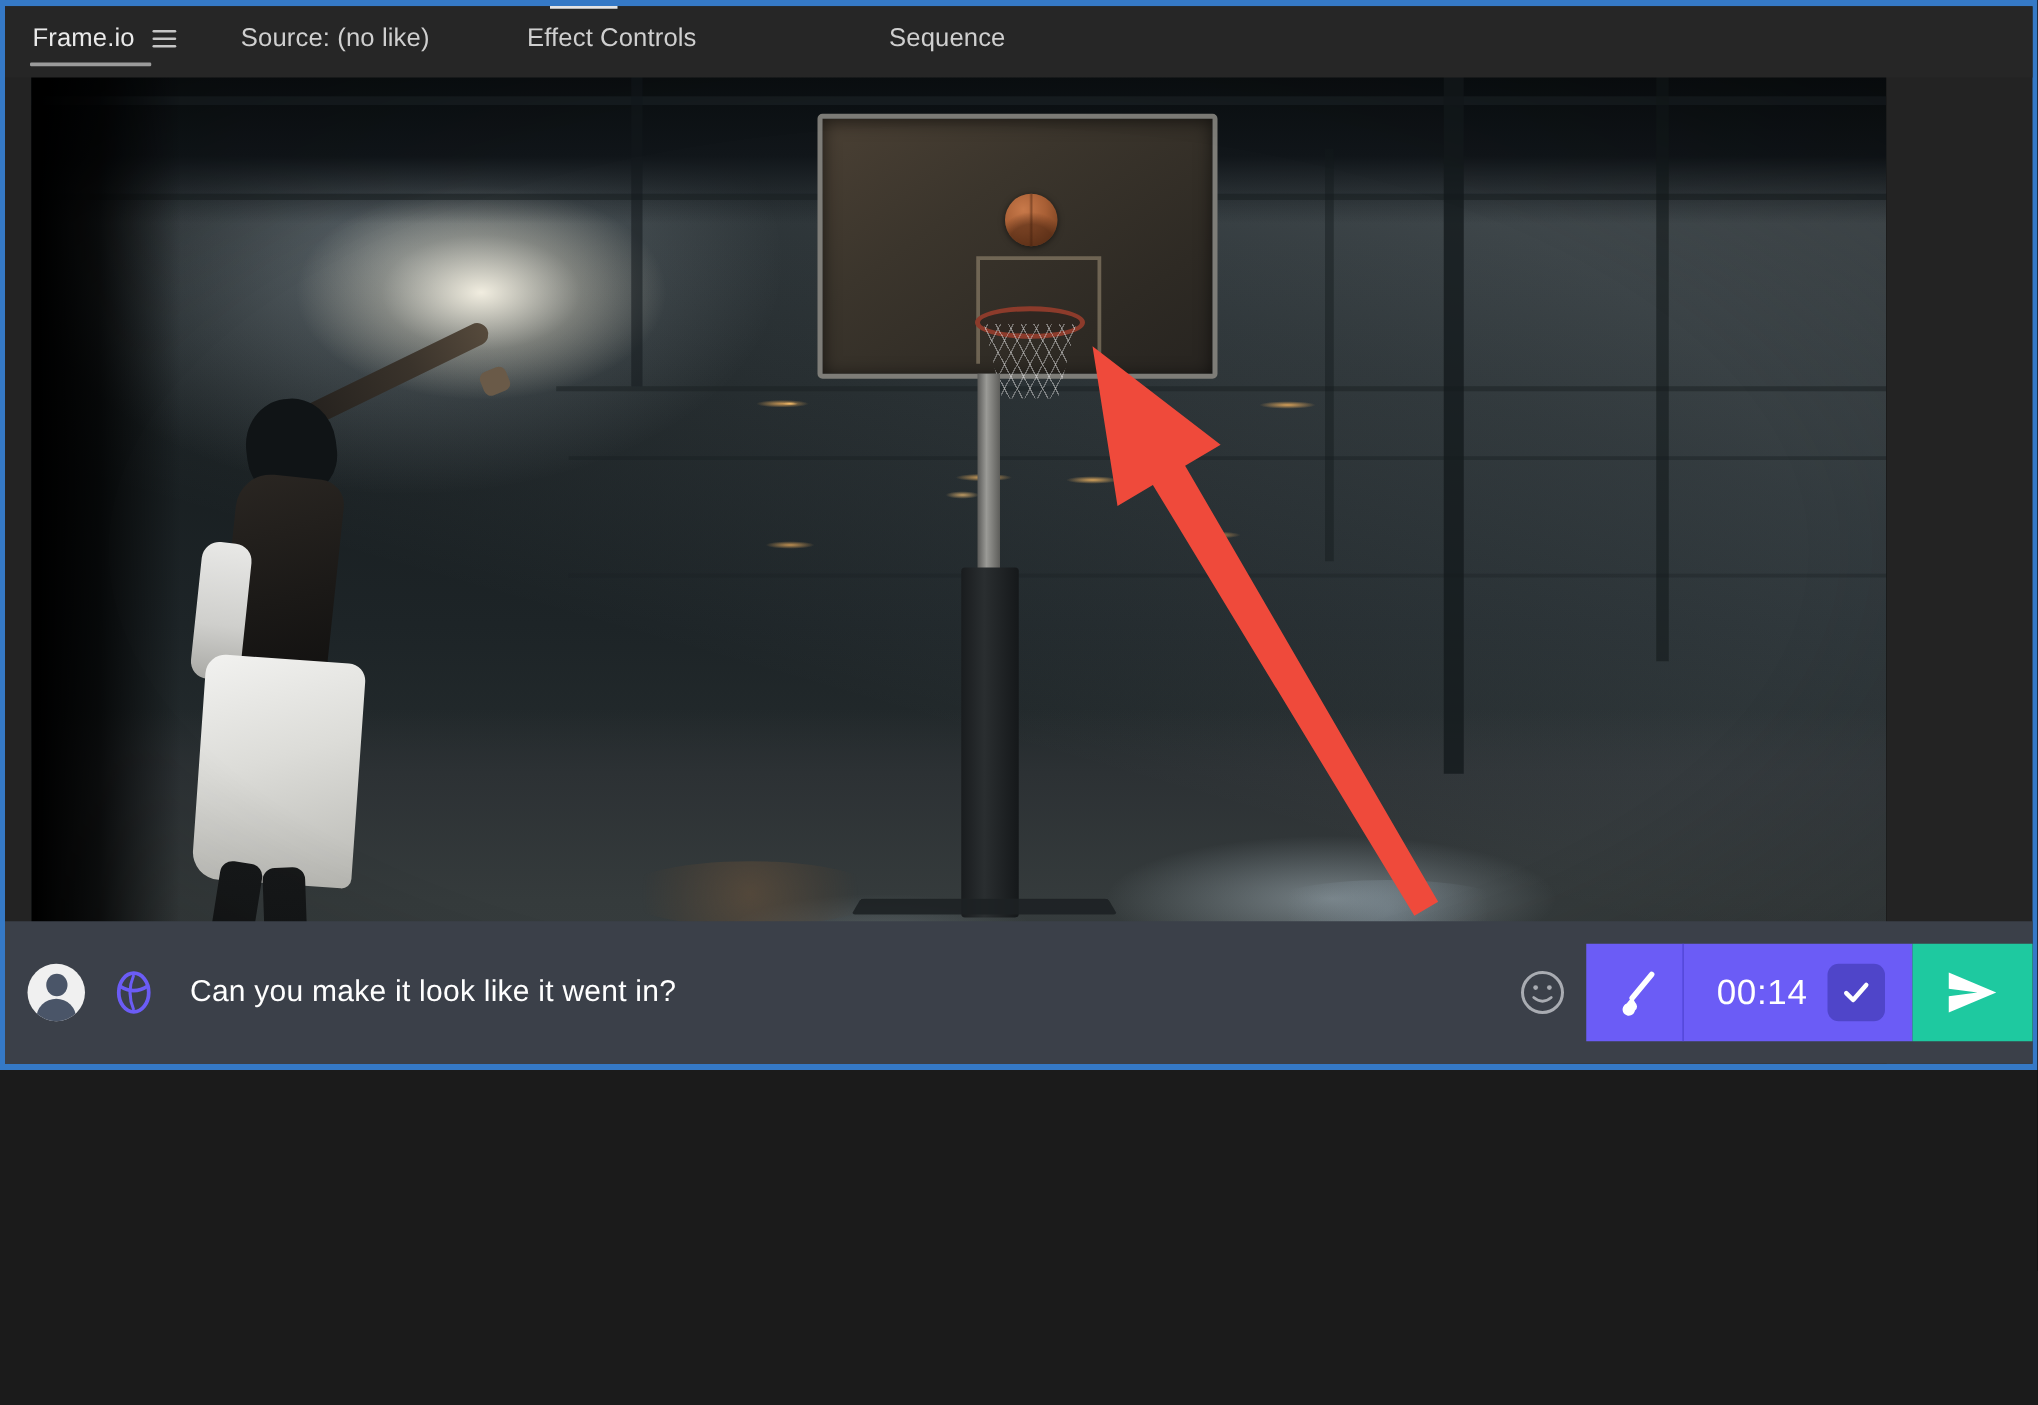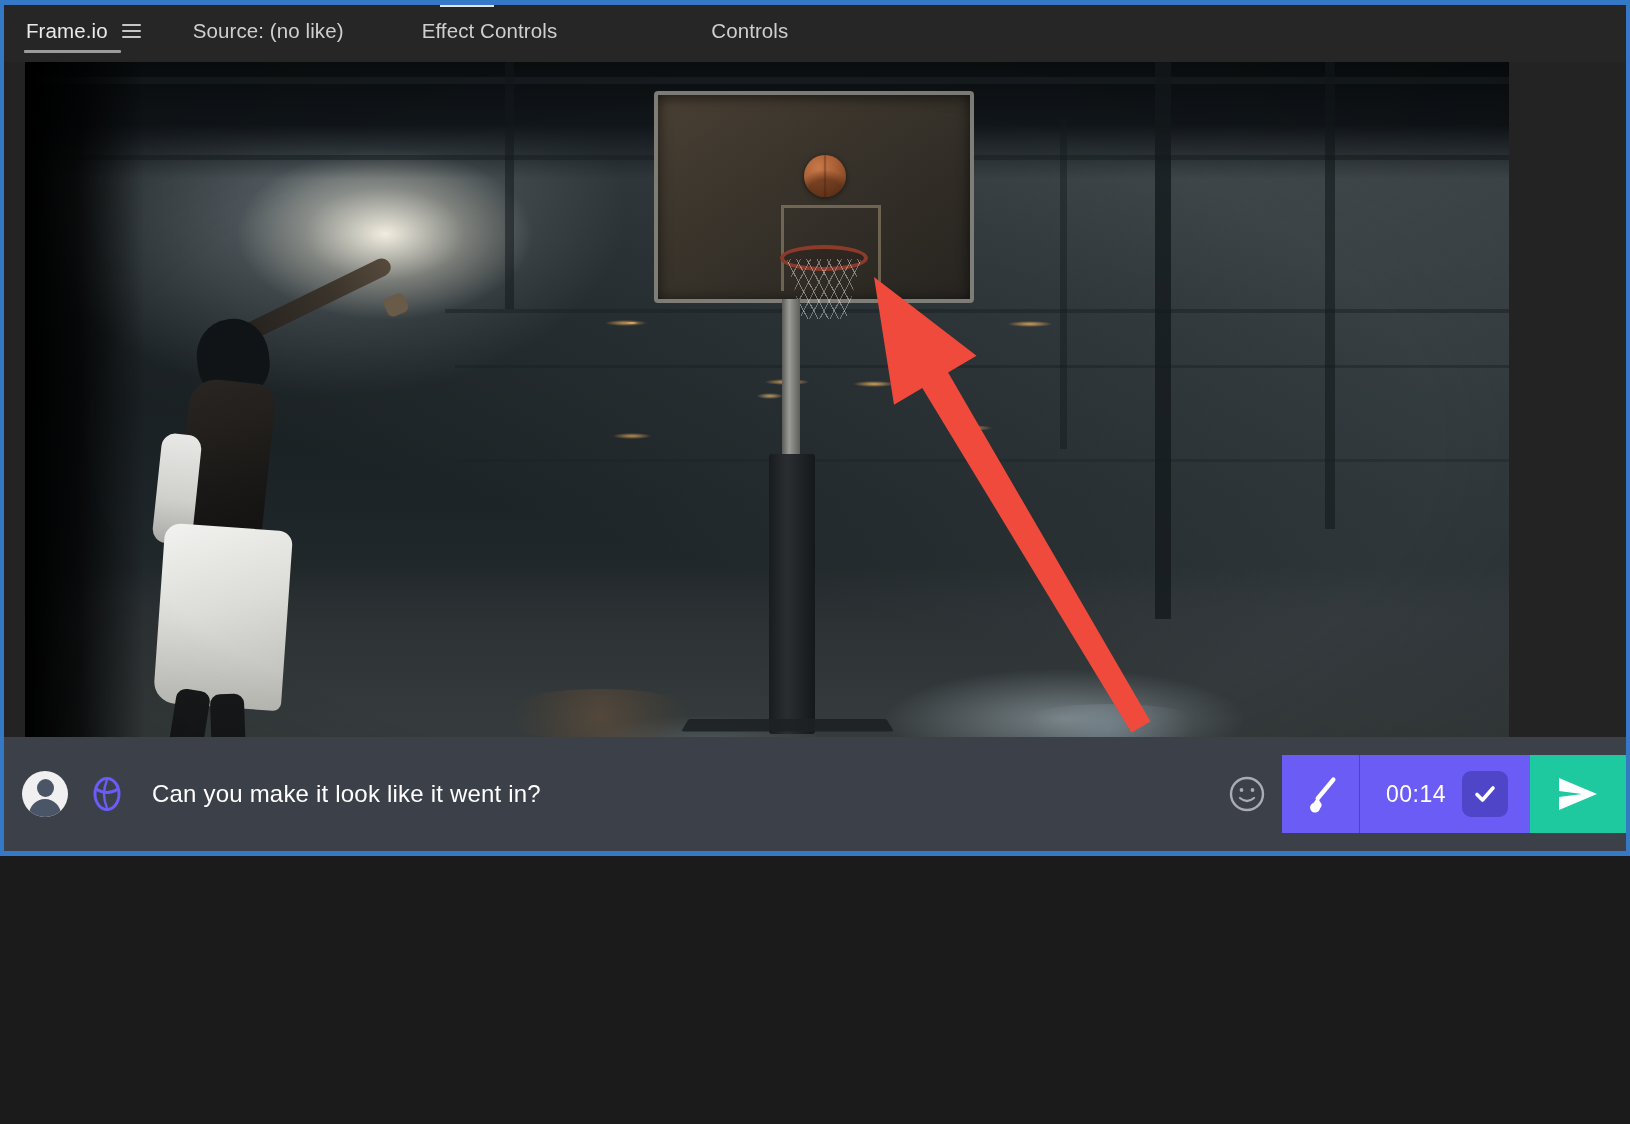--- a/index.html
+++ b/index.html
@@ -292,21 +292,21 @@
   .draw-btn {
     width: 78px; height: 78px; background: #6b5cf6;
     display: flex; align-items: center; justify-content: center;
     cursor: pointer; flex: none;
     border-right: 1.5px solid #4b3fd4;
   }
   .time-btn {
     height: 78px; background: #6b5cf6; display: flex; align-items: center;
     gap: 16px; padding: 0 22px 0 26px; cursor: pointer; flex: none;
   }
-  .time-text { color: #fff; font-size: 23px; letter-spacing: .5px; }
+  .time-text { color: #fff; font-size: 28px; letter-spacing: .5px; }
   .check-box {
     width: 46px; height: 46px; border-radius: 9px; background: #4f45c9;
     display: flex; align-items: center; justify-content: center;
   }
   .send-btn {
     width: 96px; height: 78px; background: #1ec9a0;
     display: flex; align-items: center; justify-content: center;
     cursor: pointer; flex: none;
   }
 </style>
@@ -333,21 +333,21 @@
     <div class="tab">
       <span>Source: (no like)</span>
     </div>
     <span class="tab-gap-2"></span>
     <div class="tab">
       <span>Effect Controls</span>
     </div>
     <span class="tab-gap-3"></span>
     <span class="tab-gap-4"></span>
     <div class="tab">
-      <span>Controls</span>
+      <span>Sequence</span>
     </div>
   </div>
 
   <div class="stage">
     <div class="video">
       <div class="ceiling"></div>
 
       <div class="beam-h" style="left:0;top:18px;width:1484px;height:7px;opacity:.85;"></div>
       <div class="beam-h" style="left:0;top:96px;width:1484px;height:5px;opacity:.6;"></div>
       <div class="beam-h" style="left:420px;top:250px;width:1064px;height:4px;opacity:.5;"></div>

